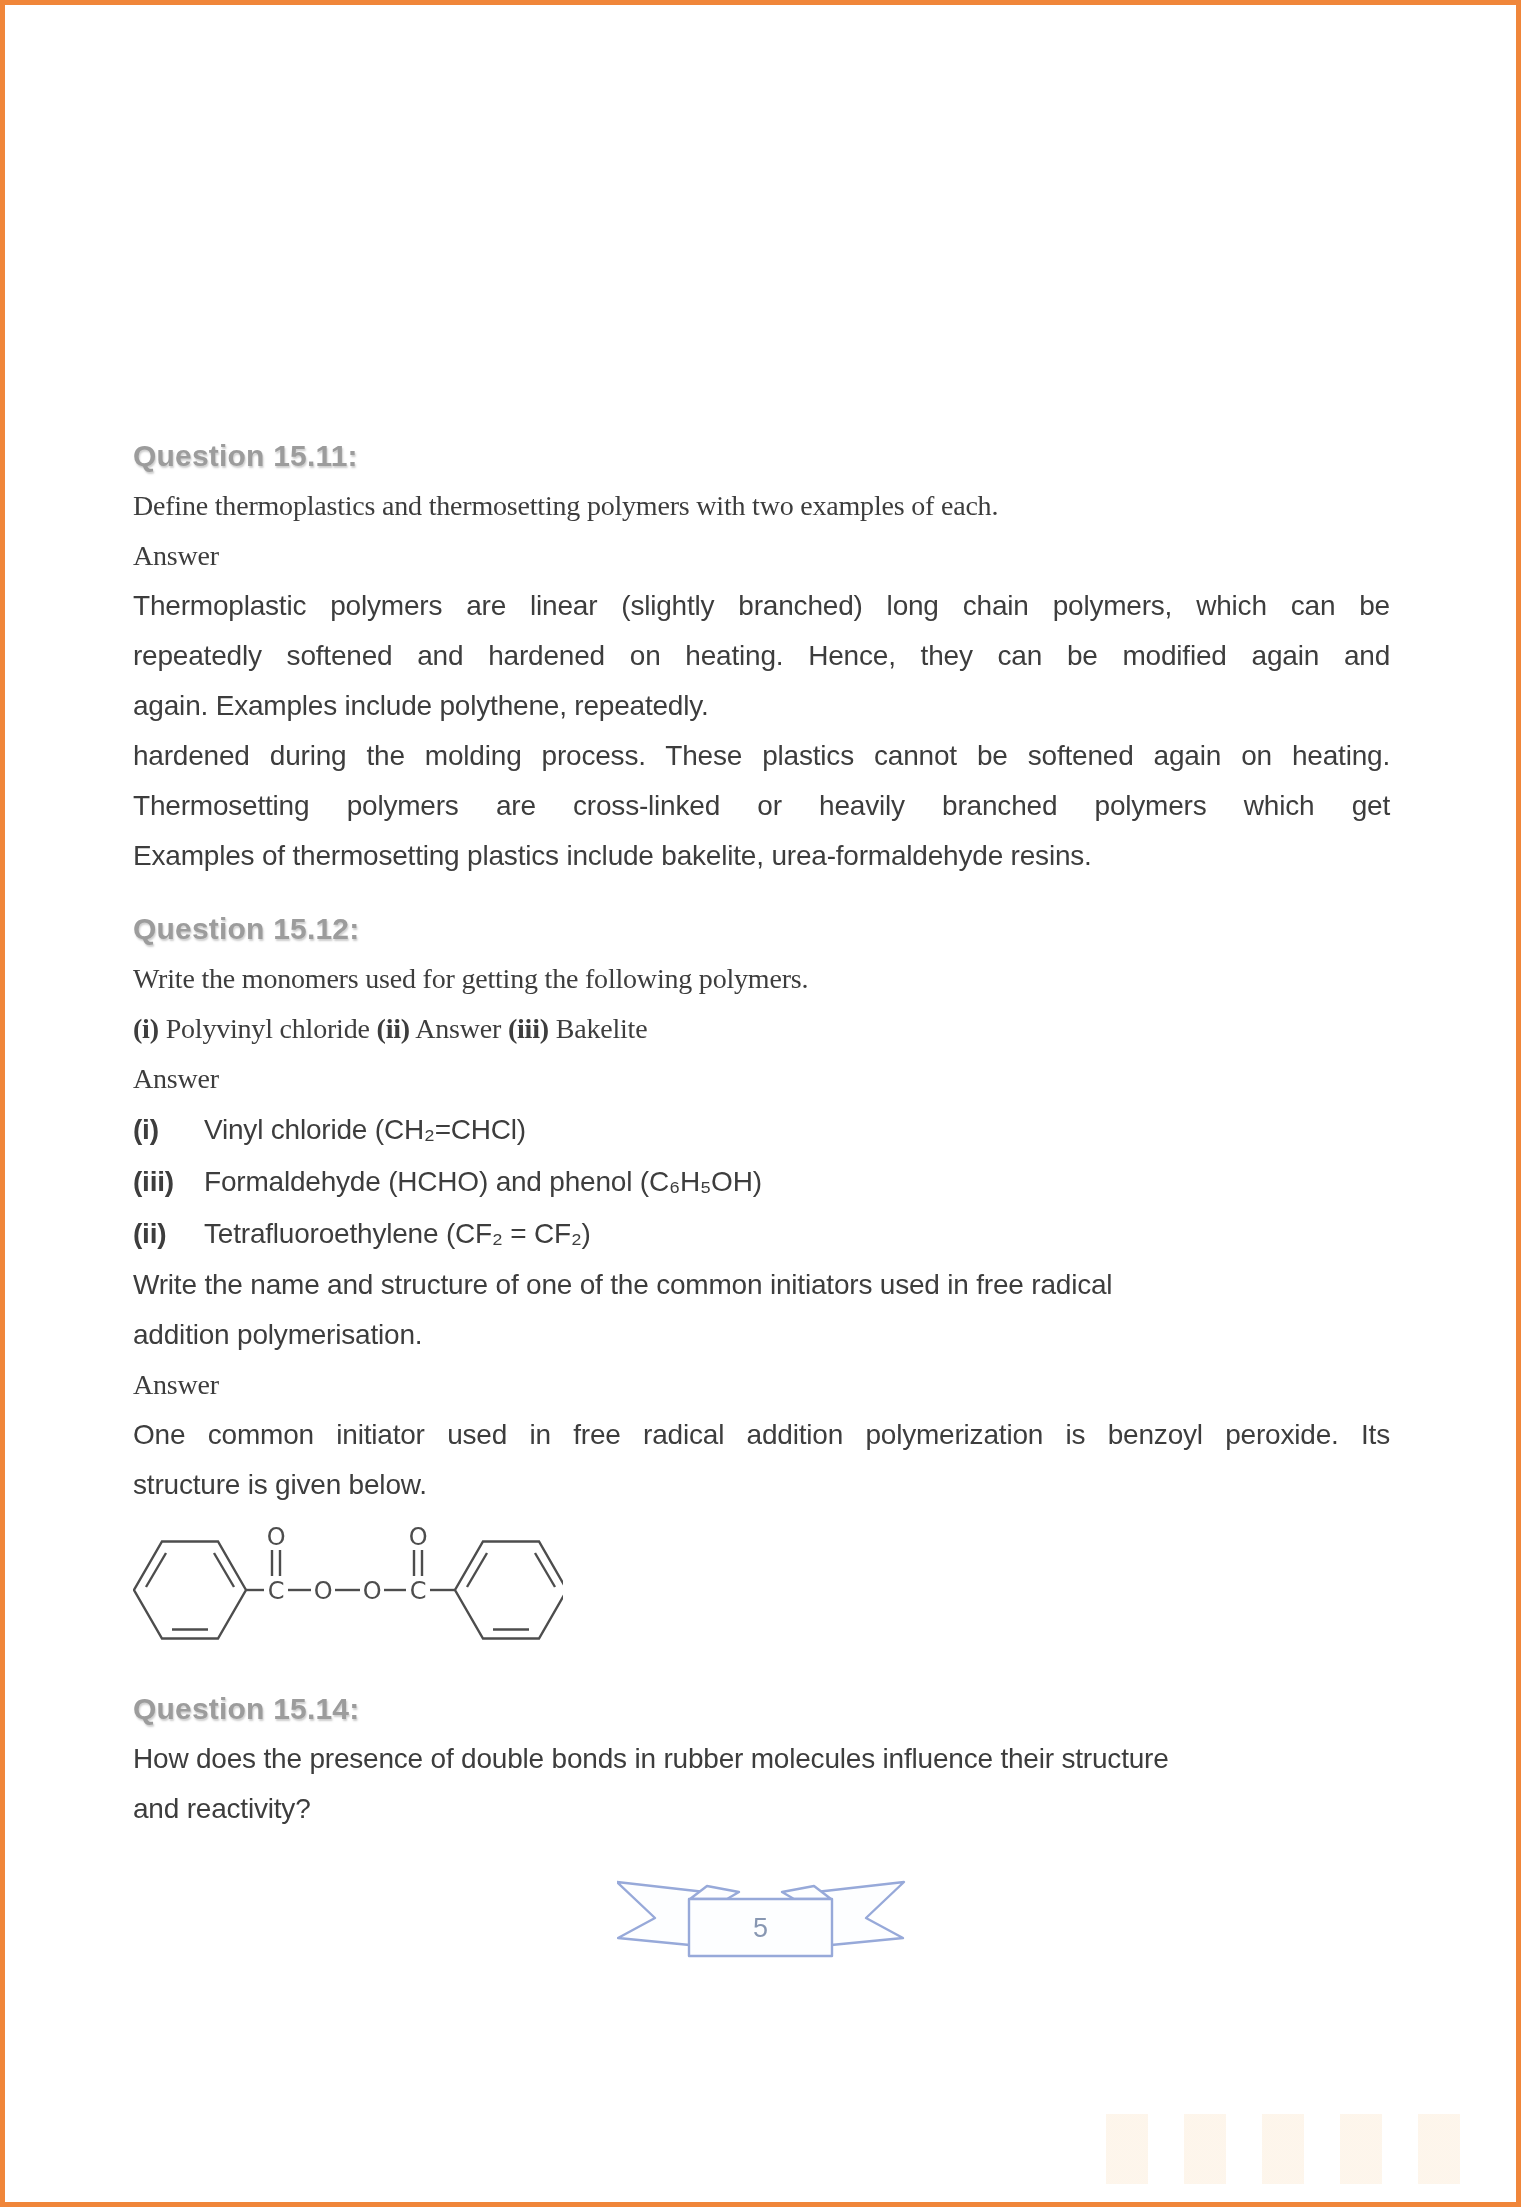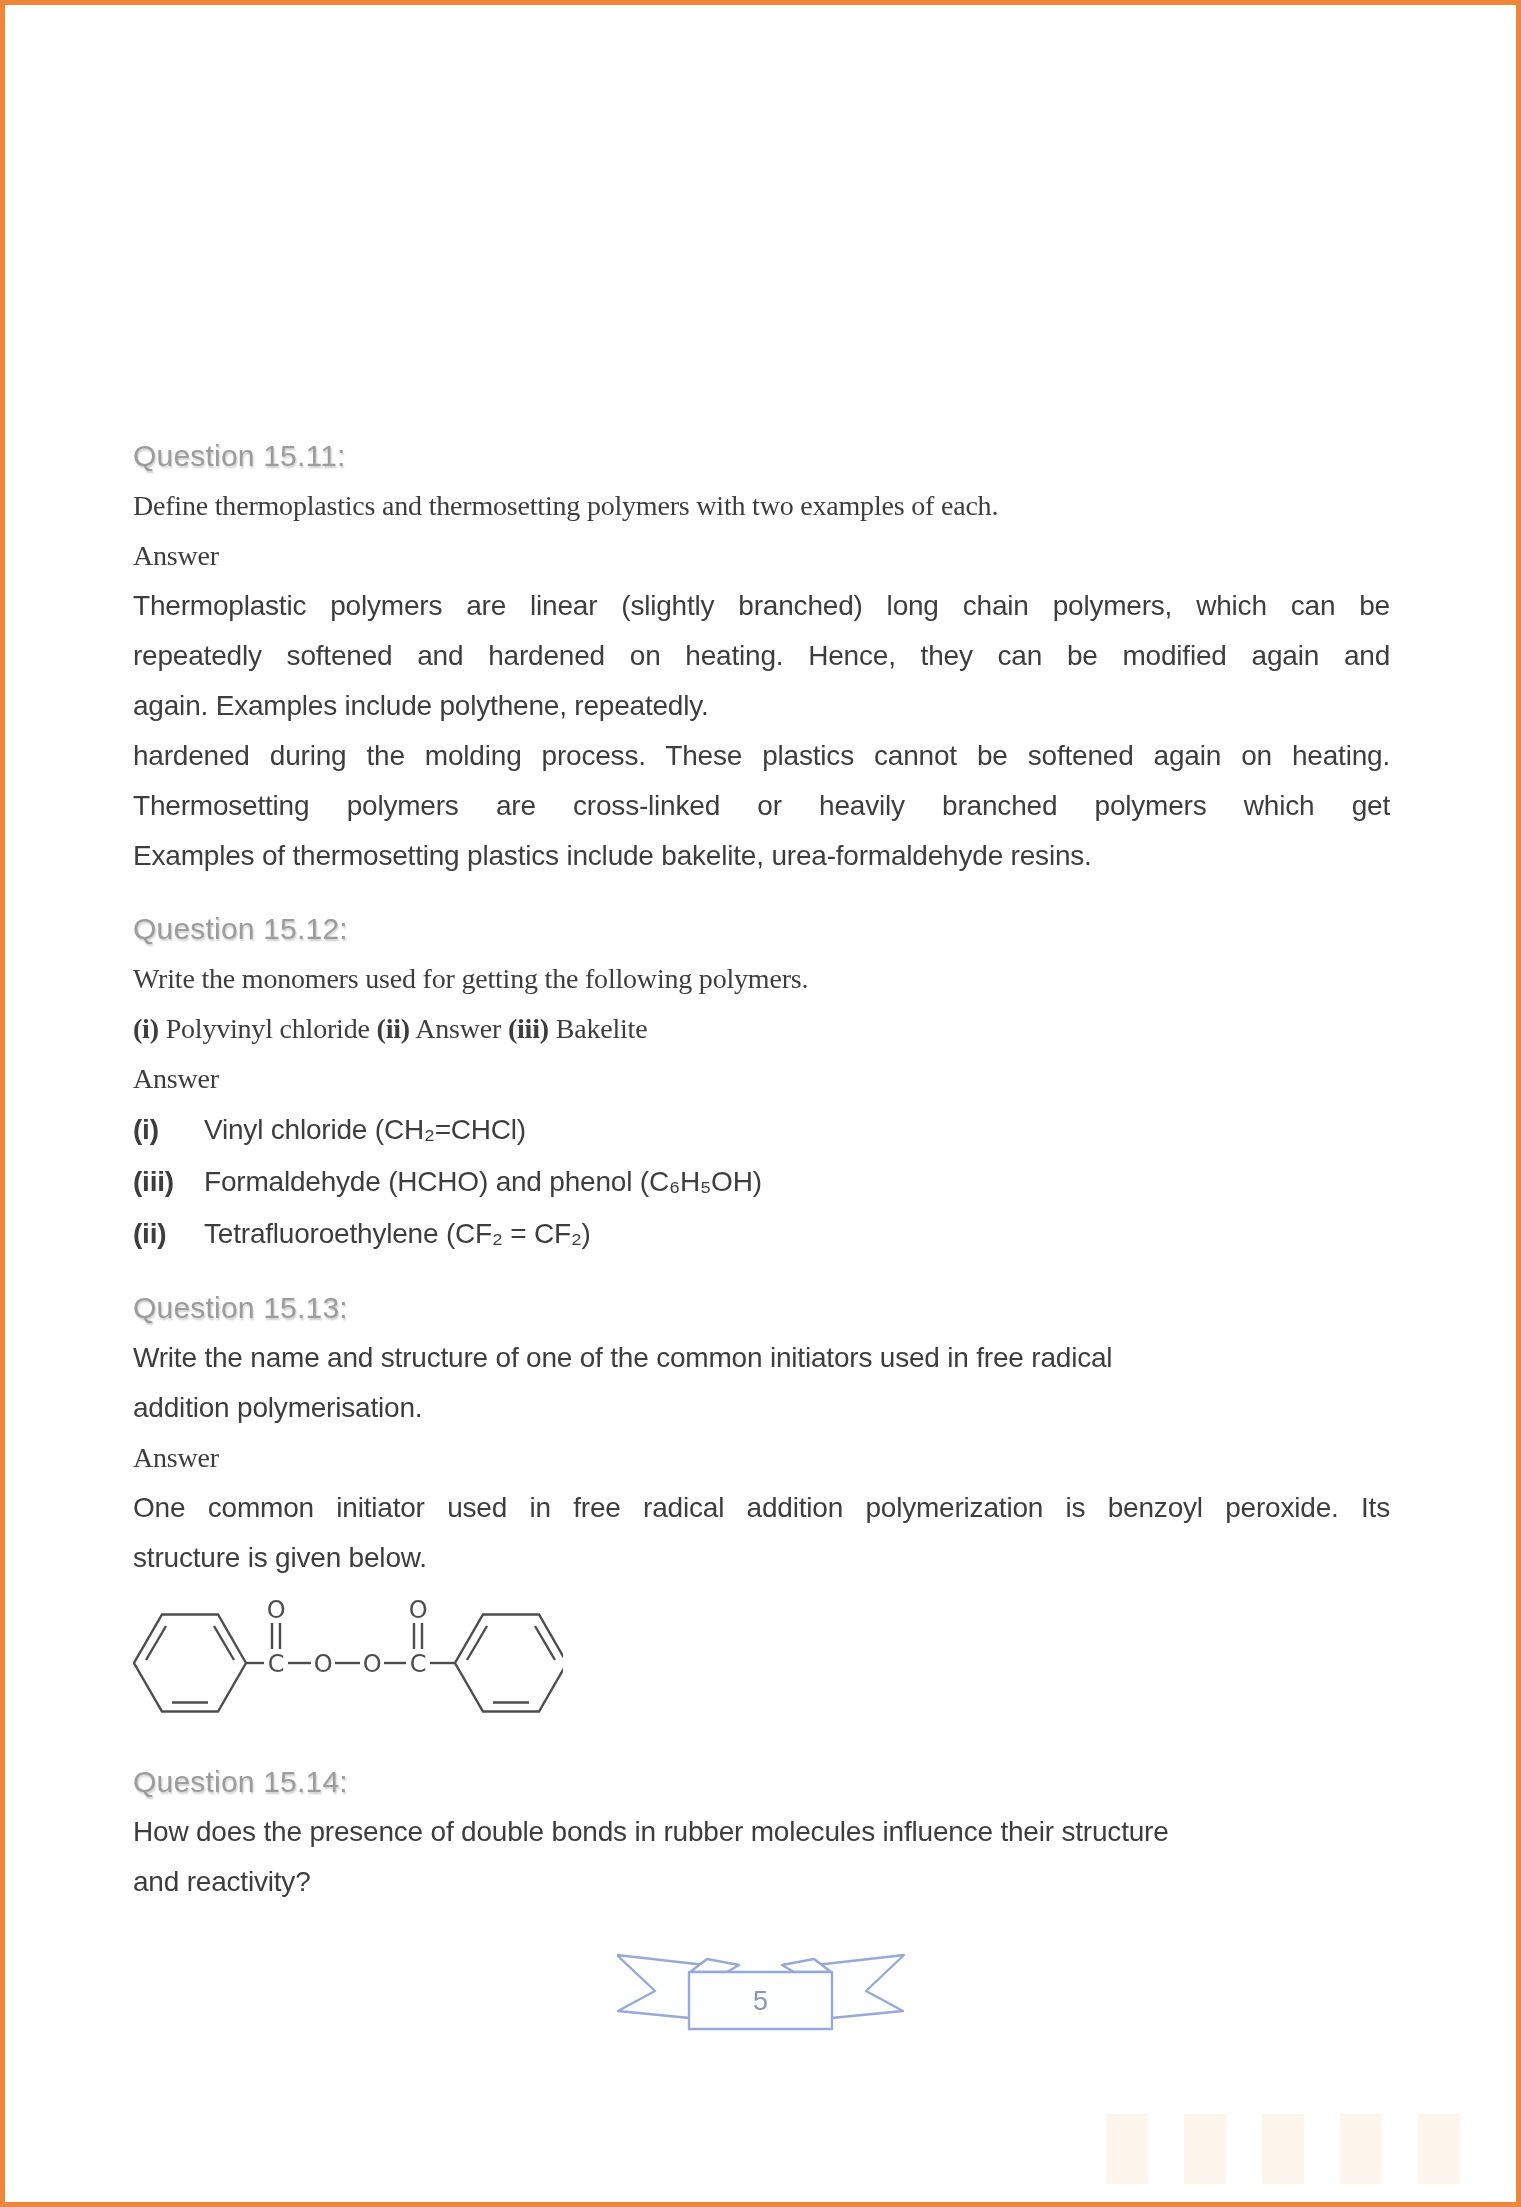--- a/index.html
+++ b/index.html
@@ -17,21 +17,21 @@
     padding:426px 126px 0 128px; 
     font-size:28px;
     letter-spacing:-0.2px;
   }
   .line  { height:50px; line-height:50px; white-space:nowrap;font-family:Liberation Serif, serif; }
   .wline { height:50px; line-height:50px; } 
   .jl    { text-align:justify; text-align-last:justify; white-space:normal; }
   .row52 { height:52px; line-height:52px; white-space:nowrap; }
   .qhead {
     height:50px; line-height:50px;
-    font-size:30px; font-weight:normal;
+    font-size:30px; font-weight:bold;
     color:#9c9c9c;
     letter-spacing:0.2px;
     text-shadow:1px 2px 2px rgba(110,110,110,0.35);
   }
   .mt53 { margin-top:23px; }
   .mt2  { margin-top:18px; }
   .b { font-weight:bold; }
   .amark { display:inline-block; min-width:71px; font-weight:bold; }
   .structure-wrap { margin-top:8px; height:148px; }
   .structure-wrap svg { display:block; }
@@ -77,21 +77,20 @@
       <div class="qhead mt53">Question 15.12:</div>
       <div class="line">Write the monomers used for getting the following polymers.</div>
       <div class="line"><span class="b">(i)</span> <span>Polyvinyl chloride</span> <span class="b">(ii)</span> <span>Answer</span> <span class="b">(iii)</span> <span>Bakelite</span></div>
       <div class="line">Answer</div>
       <div class="row52"><span class="amark">(i)</span><span>Vinyl chloride (CH₂=CHCl)</span></div>
       <div class="row52"><span class="amark">(iii)</span><span>Formaldehyde (HCHO) and phenol (C₆H₅OH)</span></div>
       <div class="row52"><span class="amark">(ii)</span><span>Tetrafluoroethylene (CF₂ = CF₂)</span></div>
     </div>
 
     <div>
-      <div class="qhead mt53">Question 15.13:</div>
       <div class="wline">Write the name and structure of one of the common initiators used in free radical</div>
       <div class="wline">addition polymerisation.</div>
       <div class="line">Answer</div>
       <div class="wline jl">One common initiator used in free radical addition polymerization is benzoyl peroxide. Its</div>
       <div class="wline">structure is given below.</div>
 
       <div class="structure-wrap">
         <svg width="430" height="148" viewBox="0 0 430 148">
 
           <polygon class="struct-line" points="113,72 85,23.5 29,23.5 1,72 29,120.5 85,120.5"></polygon>

